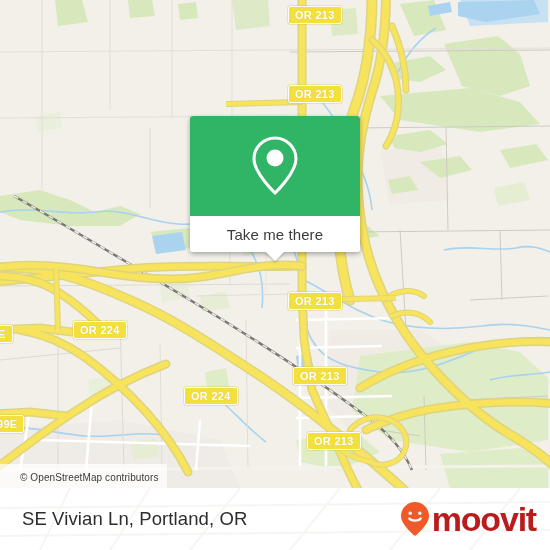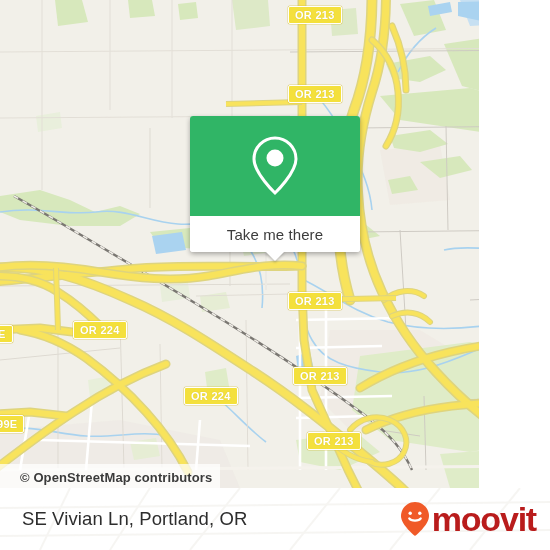--- a/index.html
+++ b/index.html
@@ -12,39 +12,38 @@
   #app {
     position: relative;
     width: 550px; height: 550px;
     overflow: hidden;
   }
 
   
   #map {
     position: absolute;
     left: 0; top: 0;
-    width: 479px; height: 488px;
+    width: 550px; height: 488px;
     background: #f2f0e9;
     overflow: hidden;
   }
   .map-svg { position: absolute; left: 0; top: 0; }
 
   
   #attribution {
     position: absolute;
     left: 0; top: 464px;
     height: 24px;
     padding: 3px 8px 0 20px;
     background: rgba(255,255,255,0.72);
-    font-size: 13px;
+    font-size: 10px;
     color: #3b3b3b;
     letter-spacing: 0.1px;
     white-space: nowrap;
     line-height: 21px;
-    font-weight: bold;
   }
 
   
   #popup-card {
     position: absolute;
     left: 190px; top: 116px;
     width: 170px;
     border-radius: 3px;
     box-shadow: 0 2px 5px rgba(0,0,0,0.32);
     overflow: visible;

